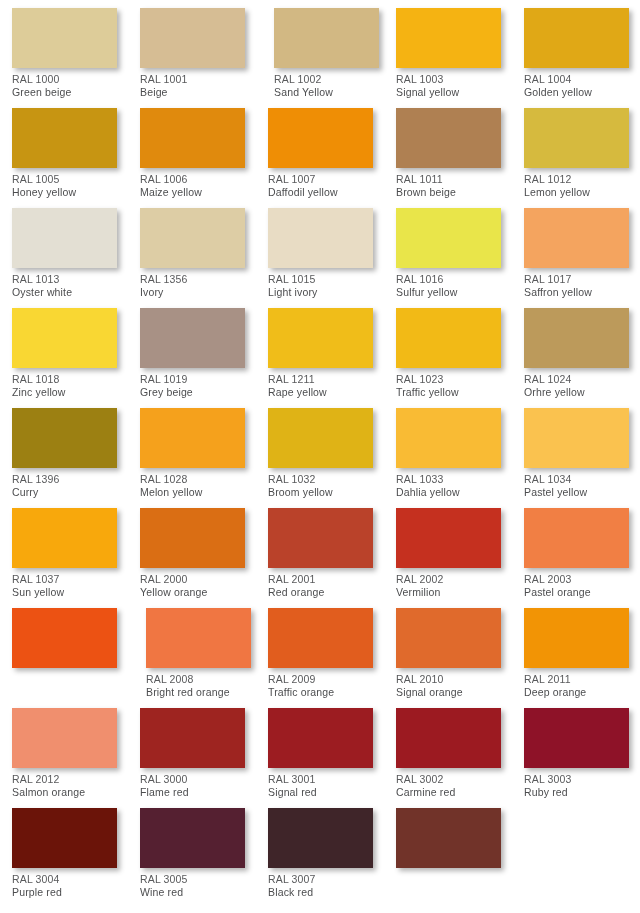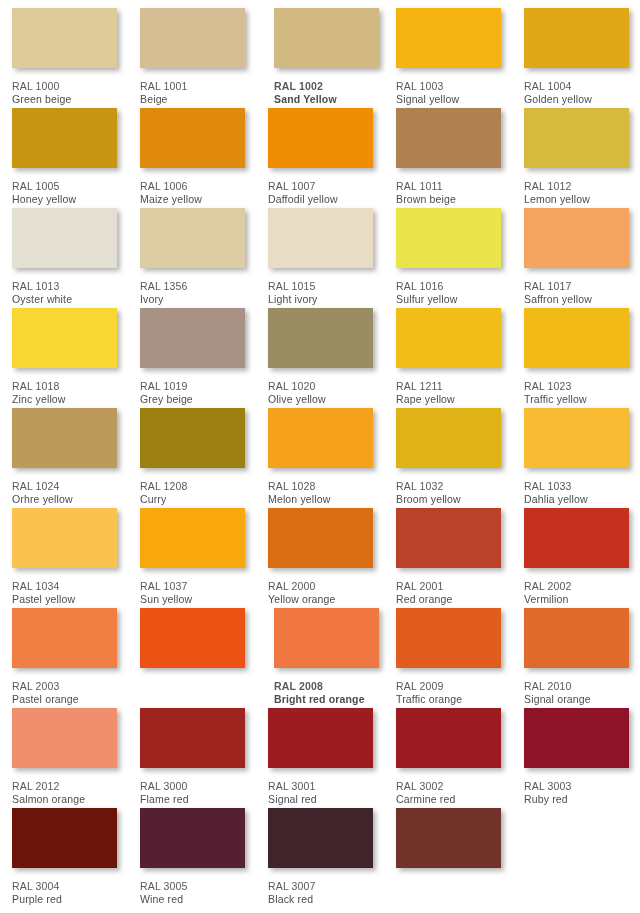--- a/index.html
+++ b/index.html
@@ -32,38 +32,38 @@
     box-sizing: border-box;
     padding: 8px 0 0 12px;
   }
   .swatch-chip {
     width: 105px;
     height: 60px;
     box-shadow: 3px 3px 5px rgba(0,0,0,0.30);
     display: block;
   }
   .swatch-label {
-    margin-top: 12px;
+    margin-top: 5px;
     width: 116px;
   }
   .swatch-code,
   .swatch-name {
     display: block;
     font-family: "Liberation Sans", sans-serif;
     font-size: 10.5px;
     line-height: 13px;
     color: #58595b;
     letter-spacing: 0.15px;
     white-space: nowrap;
   }
   .swatch-name {
     color: #4c4d4f;
   }
   
-  .indent-cell { padding-left: 18px; font-weight: bold; }
+  .indent-cell { padding-left: 18px; }
 </style>
 </head>
 <body>
 
 <div id="chart-grid">
     <div class="swatch-cell">
       <span class="swatch-chip" style="background: rgb(221, 204, 153);"></span>
       <div class="swatch-label">
         <span class="swatch-code">RAL 1000</span>
         <span class="swatch-name">Green beige</span>
@@ -175,27 +175,20 @@
       </div>
     </div>
     <div class="swatch-cell">
       <span class="swatch-chip" style="background: rgb(168, 145, 133);"></span>
       <div class="swatch-label">
         <span class="swatch-code">RAL 1019</span>
         <span class="swatch-name">Grey beige</span>
       </div>
     </div>
     <div class="swatch-cell">
-      <span class="swatch-chip" style="background: rgb(155, 141, 99);"></span>
-      <div class="swatch-label">
-        <span class="swatch-code">RAL 1020</span>
-        <span class="swatch-name">Olive yellow</span>
-      </div>
-    </div>
-    <div class="swatch-cell">
       <span class="swatch-chip" style="background: rgb(240, 189, 25);"></span>
       <div class="swatch-label">
         <span class="swatch-code">RAL 1211</span>
         <span class="swatch-name">Rape yellow</span>
       </div>
     </div>
     <div class="swatch-cell">
       <span class="swatch-chip" style="background: rgb(242, 186, 22);"></span>
       <div class="swatch-label">
         <span class="swatch-code">RAL 1023</span>
@@ -205,21 +198,21 @@
     <div class="swatch-cell">
       <span class="swatch-chip" style="background: rgb(188, 154, 91);"></span>
       <div class="swatch-label">
         <span class="swatch-code">RAL 1024</span>
         <span class="swatch-name">Orhre yellow</span>
       </div>
     </div>
     <div class="swatch-cell">
       <span class="swatch-chip" style="background: rgb(156, 128, 18);"></span>
       <div class="swatch-label">
-        <span class="swatch-code">RAL 1208</span>
+        <span class="swatch-code">RAL 1396</span>
         <span class="swatch-name">Curry</span>
       </div>
     </div>
     <div class="swatch-cell">
       <span class="swatch-chip" style="background: rgb(245, 161, 28);"></span>
       <div class="swatch-label">
         <span class="swatch-code">RAL 1028</span>
         <span class="swatch-name">Melon yellow</span>
       </div>
     </div>
@@ -294,20 +287,27 @@
       <div class="swatch-label">
         <span class="swatch-code">RAL 2009</span>
         <span class="swatch-name">Traffic orange</span>
       </div>
     </div>
     <div class="swatch-cell">
       <span class="swatch-chip" style="background: rgb(224, 106, 44);"></span>
       <div class="swatch-label">
         <span class="swatch-code">RAL 2010</span>
         <span class="swatch-name">Signal orange</span>
+      </div>
+    </div>
+    <div class="swatch-cell">
+      <span class="swatch-chip" style="background: rgb(242, 148, 5);"></span>
+      <div class="swatch-label">
+        <span class="swatch-code">RAL 2011</span>
+        <span class="swatch-name">Deep orange</span>
       </div>
     </div>
     <div class="swatch-cell">
       <span class="swatch-chip" style="background: rgb(240, 143, 110);"></span>
       <div class="swatch-label">
         <span class="swatch-code">RAL 2012</span>
         <span class="swatch-name">Salmon orange</span>
       </div>
     </div>
     <div class="swatch-cell">

